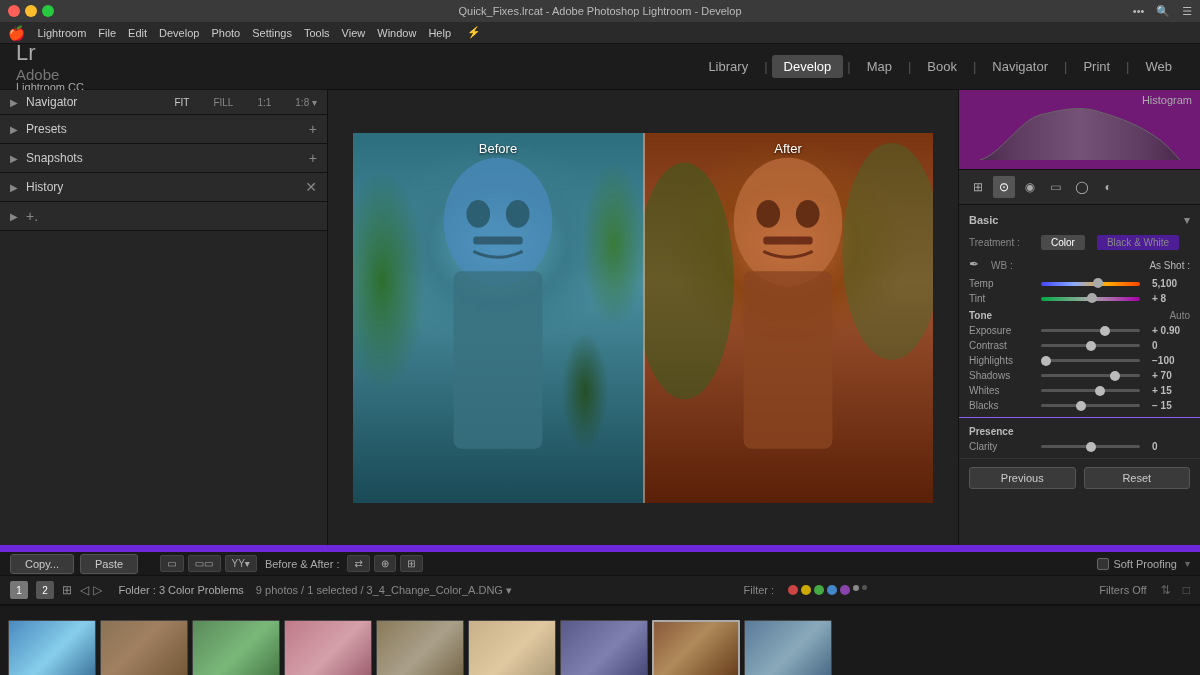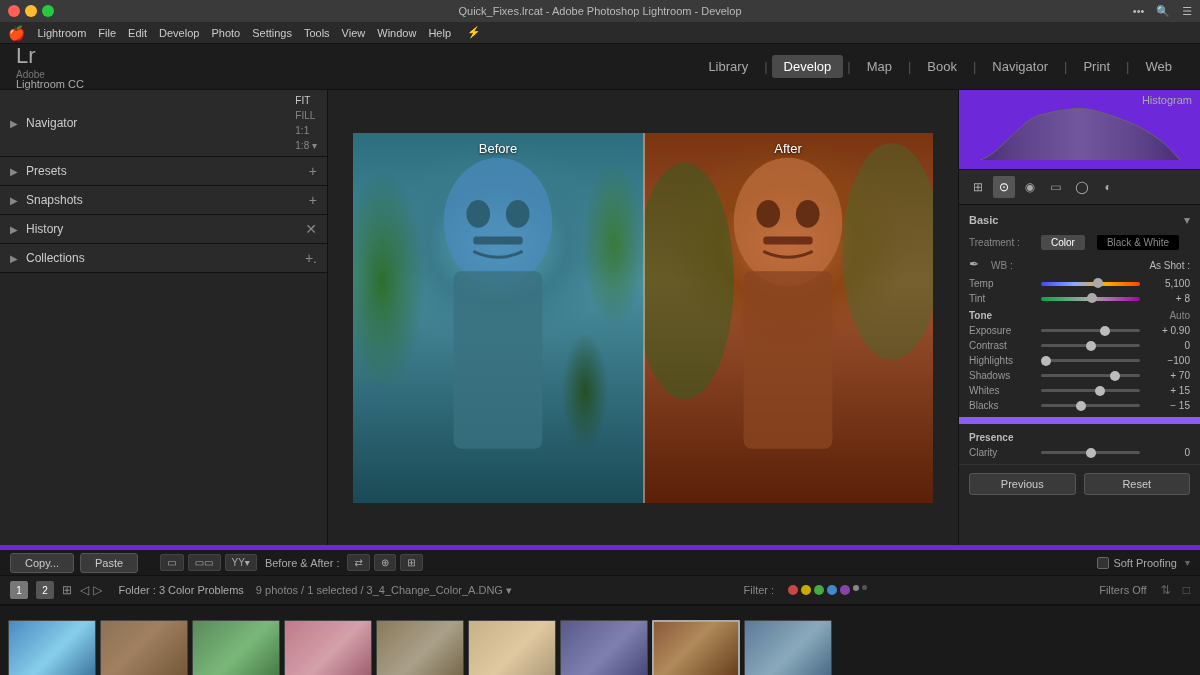--- a/index.html
+++ b/index.html
@@ -141,25 +141,24 @@
     .navigator-section {
       background: #252525;
     }
     .navigator-header {
       display: flex;
       align-items: center;
       padding: 5px 10px;
     }
     .navigator-controls {
       display: flex;
-      gap: 4px;
+      gap: 24px;
       margin-left: auto;
       font-size: 10px;
       color: #888;
-      flex-direction: column;
     }
     .nav-ctrl { cursor: pointer; }
     .nav-ctrl.active { color: #ccc; }
 
     
     .center-panel {
       flex: 1;
       background: #1a1a1a;
       display: flex;
       flex-direction: column;
@@ -238,21 +237,21 @@
     .right-panel {
       width: 242px;
       background: #252525;
       border-left: 1px solid #111;
       flex-shrink: 0;
       display: flex;
       flex-direction: column;
       overflow-y: auto;
     }
     .histogram-section {
-      background: #6d28d9;
+      background: #701a75;
       height: 80px;
       display: flex;
       align-items: center;
       justify-content: center;
       border-bottom: 1px solid #111;
       position: relative;
     }
     .histogram-title {
       position: absolute;
       top: 4px;
@@ -313,21 +312,21 @@
       border-radius: 2px;
       font-size: 10px;
       cursor: pointer;
       border: none;
     }
     .treatment-btn.active {
       background: #4a4a4a;
       color: #fff;
     }
     .treatment-btn.inactive {
-      background: #000000;
+      background: #4c1d95;
       color: #888;
     }
 
     .wb-row {
       display: flex;
       align-items: center;
       padding: 3px 10px;
       gap: 6px;
     }
     .wb-eyedropper {
@@ -371,21 +370,21 @@
       border-radius: 50%;
       background: #aaa;
       position: absolute;
       top: -3.5px;
       transform: translateX(-50%);
     }
     .slider-value {
       font-size: 10px;
       color: #bbb;
       width: 38px;
-      text-align: right;
+      font-weight: bold;
     }
 
     .tone-header {
       display: flex;
       align-items: center;
       justify-content: space-between;
       padding: 4px 10px 2px;
     }
     .tone-label {
       font-size: 10px;
@@ -393,32 +392,32 @@
       font-weight: bold;
     }
     .tone-auto {
       font-size: 10px;
       color: #888;
       cursor: pointer;
     }
 
     .presence-section {
       padding: 4px 0;
-      border-top: 7px solid #8b5cf6;
+      border-top: 1px solid #8b5cf6;
     }
 
     
     .bottom-toolbar {
       height: 30px;
       background: #1a1a1a;
       display: flex;
       align-items: center;
       padding: 0 10px;
       gap: 6px;
-      border-top: 5px solid #6d28d9;
+      border-top: 7px solid #6d28d9;
     }
     .copy-btn, .paste-btn {
       padding: 3px 14px;
       background: #3a3a3a;
       color: #ccc;
       border: 1px solid #555;
       border-radius: 3px;
       font-size: 11px;
       cursor: pointer;
     }
@@ -611,21 +610,21 @@
   <span class="menubar-item">Tools</span>
   <span class="menubar-item">View</span>
   <span class="menubar-item">Window</span>
   <span class="menubar-item">Help</span>
   <span class="menubar-item" style="margin-left:4px;">⚡</span>
 </div>
 
 <div class="header">
   <div class="lr-logo">
     <span class="lr-big">Lr</span>
-    <div style="font-size:10px;color:#777">Adobe</div>
+    <div style="font-size:15px;color:#777">Adobe</div>
     <div style="font-size:11px;color:#aaa;margin-top:-2px">Lightroom CC</div>
   </div>
   <div class="nav-tabs">
     <span class="nav-tab">Library</span>
     <span class="nav-sep">|</span>
     <span class="nav-tab active">Develop</span>
     <span class="nav-sep">|</span>
     <span class="nav-tab">Map</span>
     <span class="nav-sep">|</span>
     <span class="nav-tab">Book</span>
@@ -675,21 +674,20 @@
       <div class="panel-header">
         <span class="panel-arrow">▶</span>
         <span class="panel-title">History</span>
         <span class="panel-action">✕</span>
       </div>
     </div>
 
     <div class="panel-section">
       <div class="panel-header">
         <span class="panel-arrow">▶</span>
-        <span class="panel-title">Collections</span>
         <span class="panel-action">+.</span>
       </div>
     </div>
 
   </div>
 
   <div class="center-panel">
     <div class="photo-container">
       <div class="photo-compare" style="max-width:580px;max-height:370px;margin:auto;position:relative;">
 

